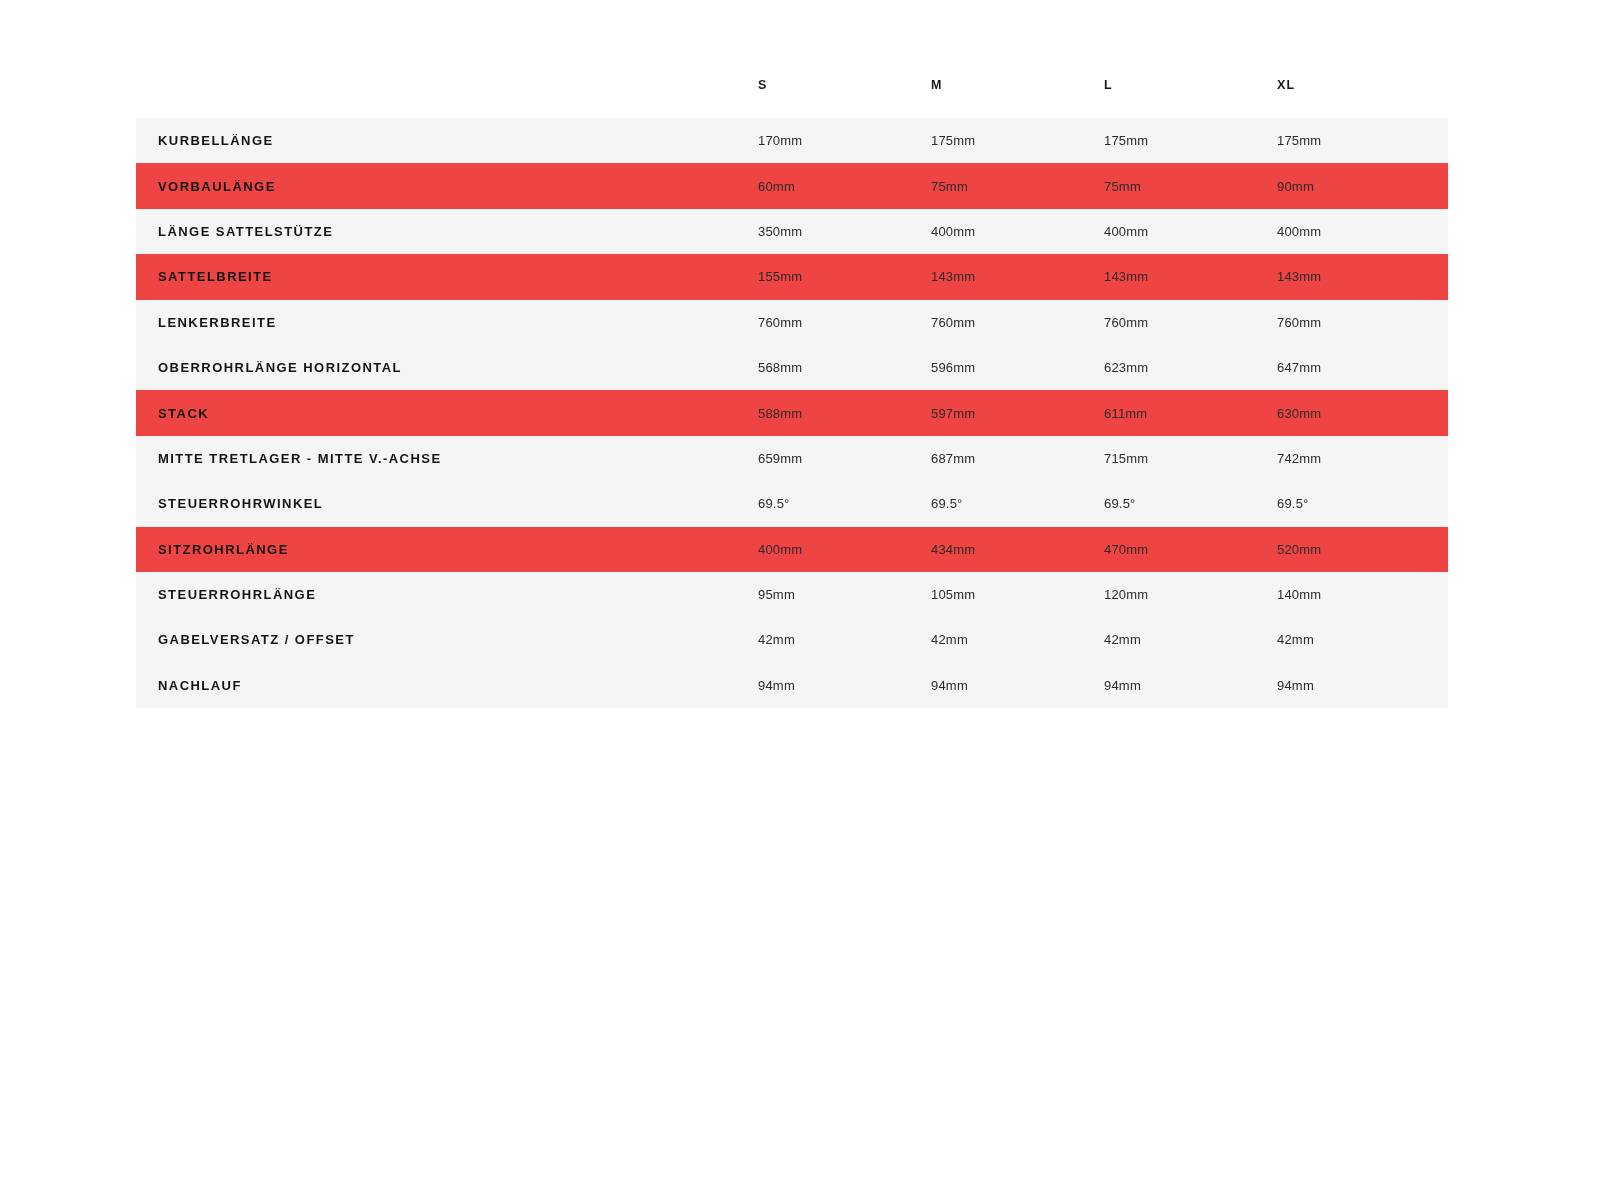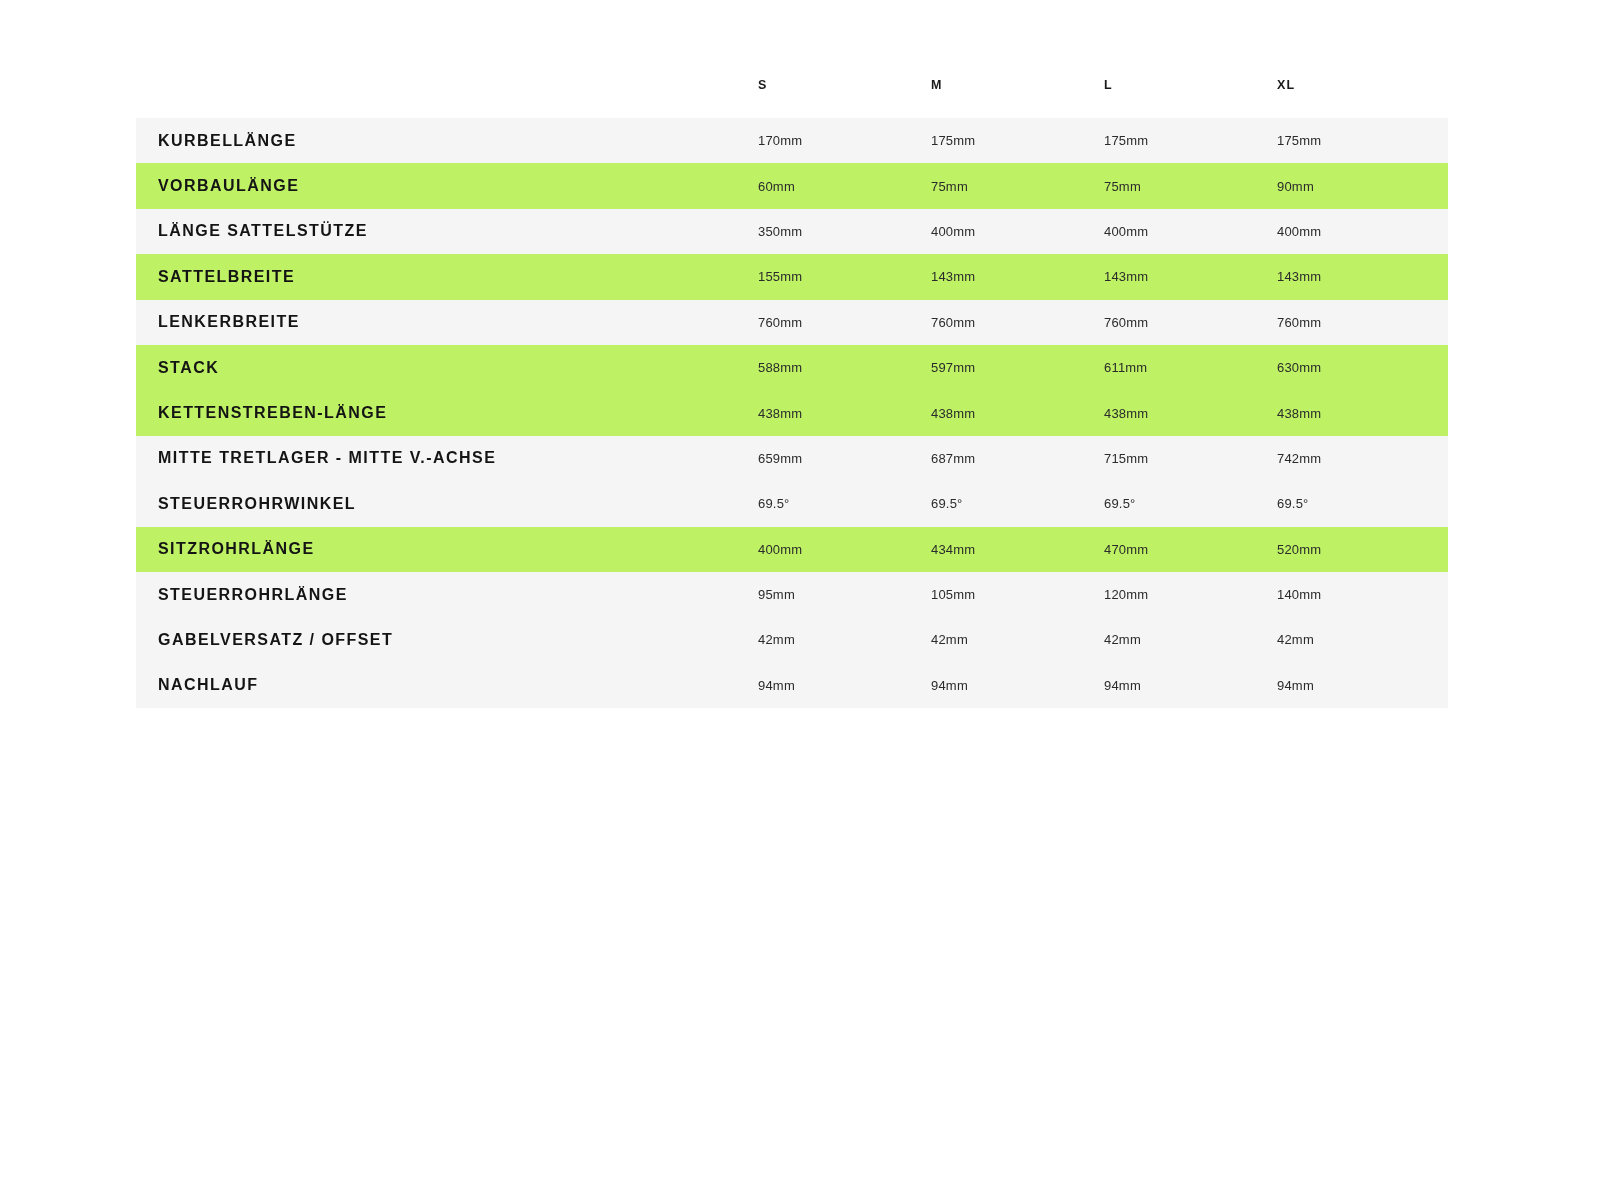--- a/index.html
+++ b/index.html
@@ -36,34 +36,34 @@
   }
   .geometry-table thead th.head-label {
     padding-left: 22px;
   }
   .geometry-table thead th.head-size {
     padding-left: 2px;
   }
 
   .geometry-table tbody tr { height: 45.4px; }
   .geometry-table tbody tr.odd  { background: #f5f5f5; }
-  .geometry-table tbody tr.even { background: #bef264; }
+  .geometry-table tbody tr.even { background: #ef4444; }
 
   .geometry-table tbody td {
     font-size: 12.5px;
     color: #232323;
     vertical-align: middle;
     padding: 0;
   }
   .geometry-table tbody td.cell-label {
     padding-left: 22px;
     font-weight: 700;
     letter-spacing: 1.45px;
     text-transform: uppercase;
-    font-size: 16px;
+    font-size: 13px;
     color: #141414;
   }
   .geometry-table tbody td.cell-value {
     padding-left: 2px;
     font-weight: 400;
     letter-spacing: 0.2px;
     font-size: 13px;
     color: #2b2b2b;
   }
 </style>
@@ -116,33 +116,33 @@
         <td class="cell-value">143mm</td>
         <td class="cell-value">143mm</td>
       </tr>
       <tr class="odd">
         <td class="cell-label">LENKERBREITE</td>
         <td class="cell-value">760mm</td>
         <td class="cell-value">760mm</td>
         <td class="cell-value">760mm</td>
         <td class="cell-value">760mm</td>
       </tr>
+      <tr class="odd">
+        <td class="cell-label">OBERROHRLÄNGE HORIZONTAL</td>
+        <td class="cell-value">568mm</td>
+        <td class="cell-value">596mm</td>
+        <td class="cell-value">623mm</td>
+        <td class="cell-value">647mm</td>
+      </tr>
       <tr class="even">
         <td class="cell-label">STACK</td>
         <td class="cell-value">588mm</td>
         <td class="cell-value">597mm</td>
         <td class="cell-value">611mm</td>
         <td class="cell-value">630mm</td>
-      </tr>
-      <tr class="even">
-        <td class="cell-label">KETTENSTREBEN-LÄNGE</td>
-        <td class="cell-value">438mm</td>
-        <td class="cell-value">438mm</td>
-        <td class="cell-value">438mm</td>
-        <td class="cell-value">438mm</td>
       </tr>
       <tr class="odd">
         <td class="cell-label">MITTE TRETLAGER - MITTE V.-ACHSE</td>
         <td class="cell-value">659mm</td>
         <td class="cell-value">687mm</td>
         <td class="cell-value">715mm</td>
         <td class="cell-value">742mm</td>
       </tr>
       <tr class="odd">
         <td class="cell-label">STEUERROHRWINKEL</td>

